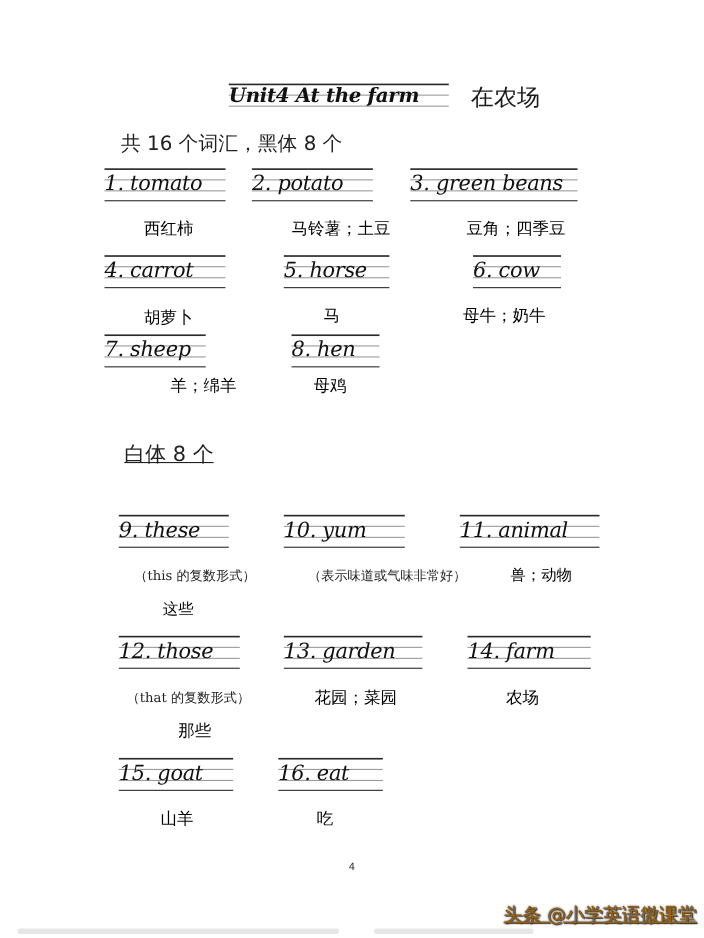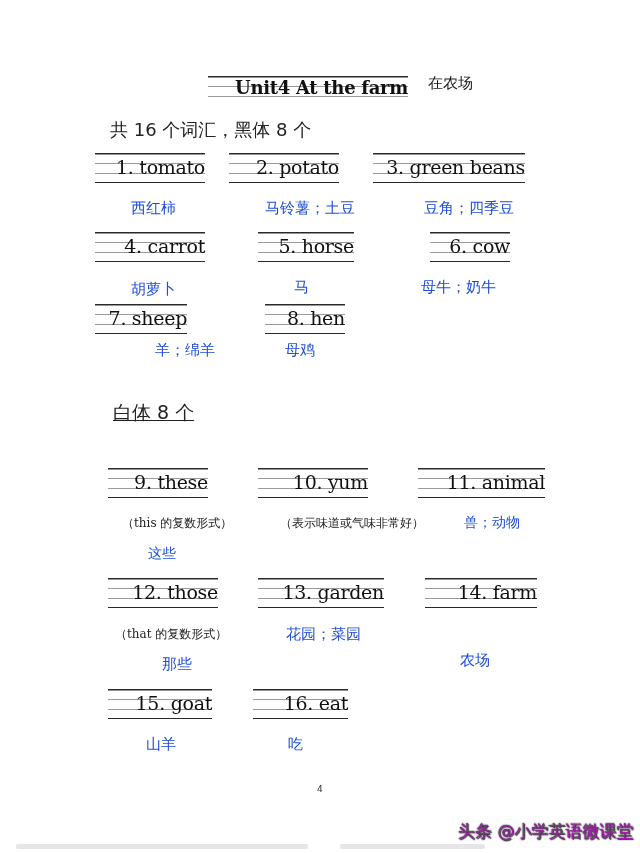--- a/index.html
+++ b/index.html
@@ -12,42 +12,42 @@
   
   .ruled {
     position: absolute; height: 30px;
     background:
       linear-gradient(#2a2a2a,#2a2a2a) 0 0/100% 1.5px no-repeat,
       linear-gradient(#9a9a9a,#9a9a9a) 0 10px/100% 1px no-repeat,
       linear-gradient(#9a9a9a,#9a9a9a) 0 20px/100% 1px no-repeat,
       linear-gradient(#2a2a2a,#2a2a2a) 0 29px/100% 1.5px no-repeat;
   }
   .ruled .word {
-    position: absolute; left: 0; right: 0; top: 2px; text-align: right;
-    font-family: "DejaVu Serif", serif; 
+    position: absolute; left: 0; right: 0; top: 2px; text-align: left;
+    font-family: "DejaVu Serif", serif; font-style: italic;
     font-size: 19px; line-height: 24px; color: #111; white-space: nowrap;
     letter-spacing: -0.3px;
   }
   .title-ruled { height: 26px; }
   .title-ruled .word { font-weight: bold; font-size: 18px; top: 0; line-height: 24px; }
-  .meaning { position: absolute; font-family: Liberation Mono, monospace; font-size: 15px; color: #1d4ed8; white-space: nowrap; }
+  .meaning { position: absolute; font-family: Liberation Mono, monospace; font-size: 15px; color: #000000; white-space: nowrap; }
   .note { position: absolute; font-family: "DejaVu Serif", serif; font-size: 12px; color: #222; white-space: nowrap; }
   .heading { position: absolute; font-family: "DejaVu Sans", sans-serif; font-size: 18px; color: #222; white-space: nowrap; }
   .page-num { position: absolute; font-size: 9px; color: #333; }
-  .watermark { position: absolute; font-family: "DejaVu Sans", sans-serif; font-size: 17px; color: #a21caf;
-    text-shadow: 0 0 2px #444, 0 0 1px #222, 1px 1px 1px #333; white-space: nowrap; }
+  .watermark { position: absolute; font-family: "DejaVu Sans", sans-serif; font-size: 17px; color: #a16207;
+    text-shadow: 0 0 2px #444, 0 0 1px #222, 1px 1px 1px #333; white-space: nowrap; text-decoration: underline; }
   .bar { position: absolute; height: 5px; background: #e6e6e6; border-radius: 2px; }
 </style>
 </head>
 <body>
 
 <div class="ruled title-ruled" style="left:208px; top:76px; width:200px;">
   <span class="word">Unit4 At the farm</span>
 </div>
-<div class="abs" style="left:428px; top:74px; font-family:'DejaVu Serif',serif; font-size:15px;">在农场</div>
+<div class="abs" style="left:428px; top:74px; font-family:'DejaVu Serif',serif; font-size:21px;">在农场</div>
 
 <div class="heading" style="left:110px; top:118px;">共 16 个词汇，黑体 8 个</div>
 
 <div class="ruled" style="left:95px; top:153px; width:110px;">
   <span class="word">1. tomato</span>
   </div>
 <div class="meaning" style="left:131px; top:199px;">西红柿</div>
 
 <div class="ruled" style="left:229px; top:153px; width:110px;">
   <span class="word">2. potato</span>
@@ -109,21 +109,21 @@
 <div class="meaning" style="left:162px; top:655px;">那些</div>
 
 <div class="ruled" style="left:258px; top:578px; width:126px;">
   <span class="word">13. garden</span>
   </div>
 <div class="meaning" style="left:286px; top:625px;">花园；菜园</div>
 
 <div class="ruled" style="left:425px; top:578px; width:112px;">
   <span class="word">14. farm</span>
   </div>
-<div class="meaning" style="left:460px; top:625px;margin-top:26px;">农场</div>
+<div class="meaning" style="left:460px; top:625px;">农场</div>
 
 <div class="ruled" style="left:108px; top:689px; width:104px;">
   <span class="word">15. goat</span>
   </div>
 <div class="meaning" style="left:146px; top:735px;">山羊</div>
 
 <div class="ruled" style="left:253px; top:689px; width:95px;">
   <span class="word">16. eat</span>
   </div>
 <div class="meaning" style="left:288px; top:735px;">吃</div>

